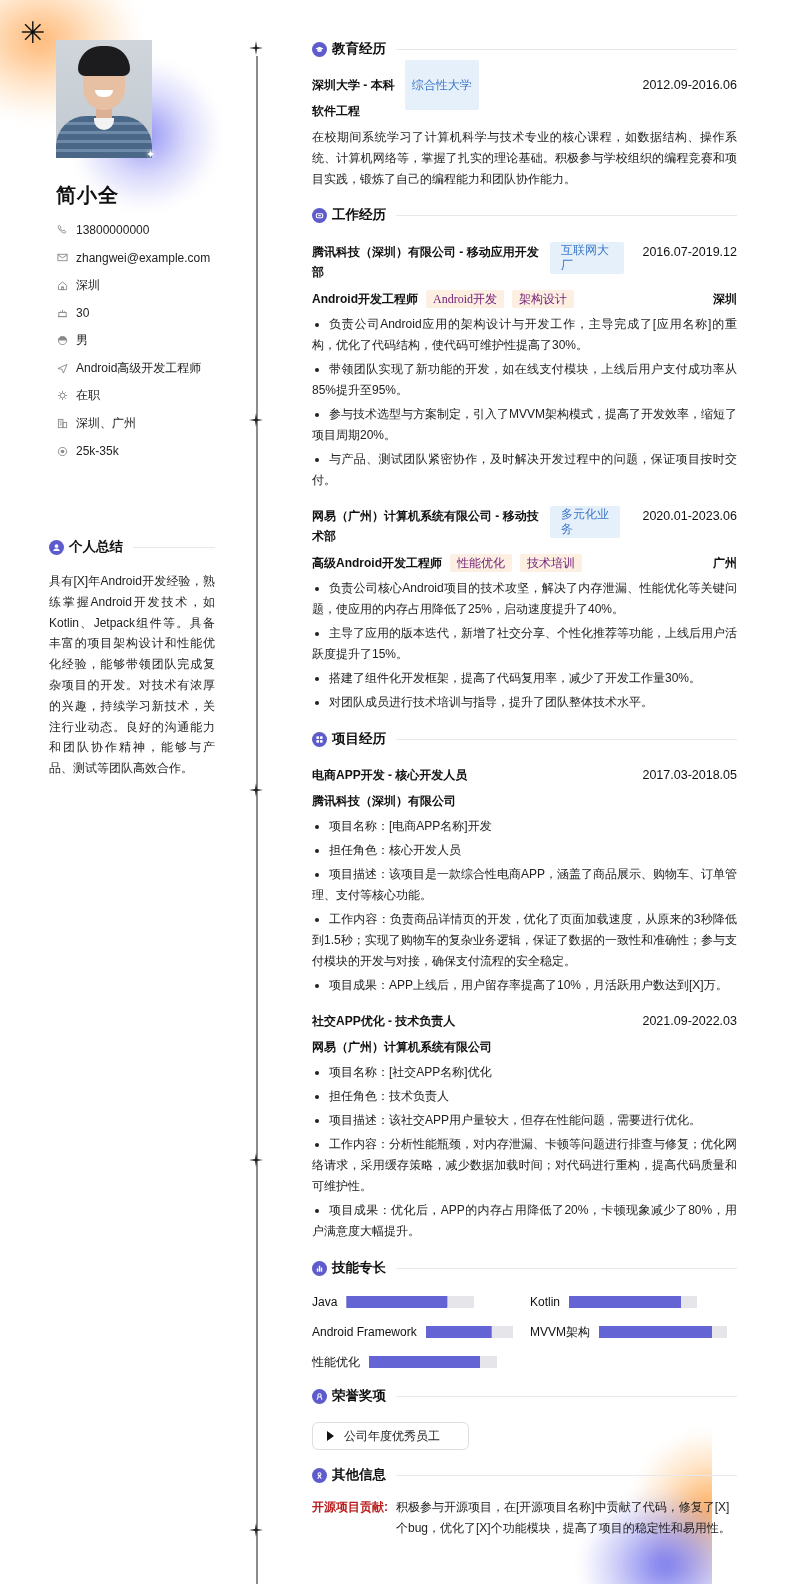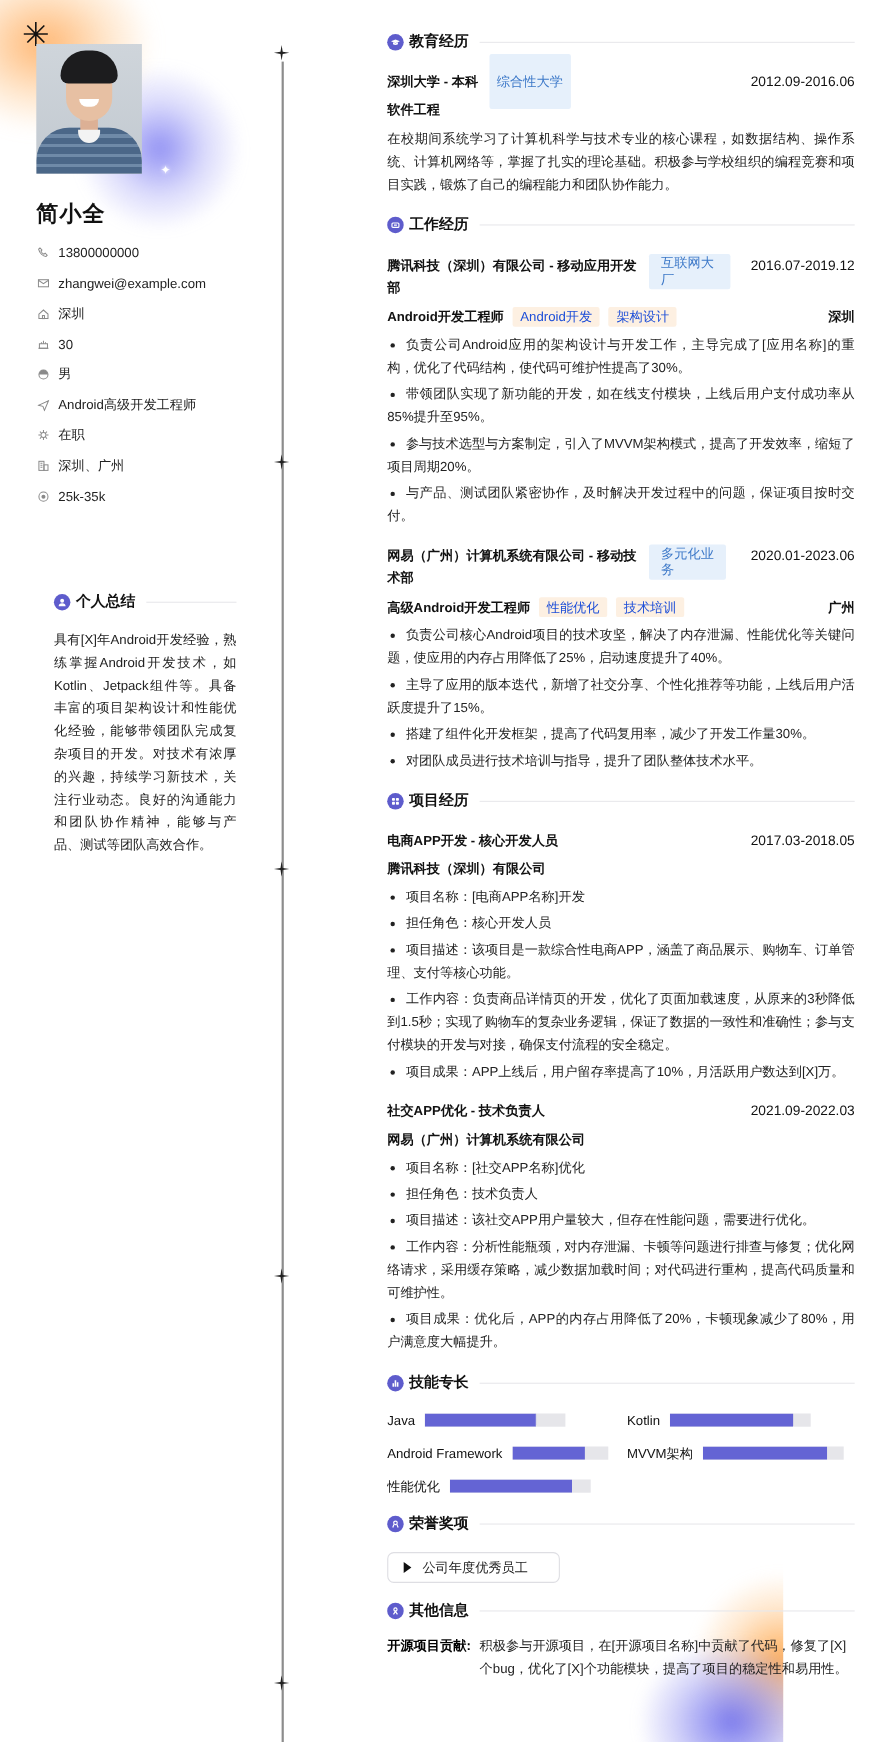--- a/index.html
+++ b/index.html
@@ -13,21 +13,21 @@
     background: radial-gradient(closest-side, rgba(110,110,240,0.75), rgba(150,150,245,0.35) 55%, rgba(255,255,255,0) 100%); filter: blur(6px); }
   .glow-br-clip { position: absolute; left: 560px; top: 1420px; width: 152px; height: 164px; overflow: hidden; }
   .glow-br-orange { position: absolute; left: 70px; top: 10px; width: 160px; height: 160px; border-radius: 50%;
     background: radial-gradient(closest-side, rgba(255,165,70,0.9), rgba(255,195,130,0.4) 60%, rgba(255,255,255,0) 100%); filter: blur(6px); }
   .glow-br-purple { position: absolute; left: 20px; top: 70px; width: 170px; height: 150px; border-radius: 50%;
     background: radial-gradient(closest-side, rgba(100,100,235,0.85), rgba(140,140,240,0.4) 60%, rgba(255,255,255,0) 100%); filter: blur(6px); }
 
   .asterisk { position: absolute; left: 20px; top: 18px; font-size: 30px; line-height: 30px; font-weight: bold; color: #111; font-family: "DejaVu Sans", sans-serif; }
 
   
-  .left { position: absolute; left: 33px; top: 40px; width: 166px; }
+  .left { position: absolute; left: 56px; top: 40px; width: 166px; }
   .photo { width: 96px; height: 118px; position: relative; overflow: hidden; background: linear-gradient(180deg, #cfd5db 0%, #c2c9d0 100%); }
   .photo .hair { position: absolute; left: 22px; top: 6px; width: 52px; height: 30px; background: #1c1c1e; border-radius: 26px 26px 8px 8px; }
   .photo .face { position: absolute; left: 27px; top: 18px; width: 42px; height: 52px; background: #e7c0a3; border-radius: 20px 20px 22px 22px; }
   .photo .smile { position: absolute; left: 39px; top: 50px; width: 18px; height: 7px; background: #fff; border-radius: 0 0 9px 9px; }
   .photo .neck { position: absolute; left: 40px; top: 66px; width: 16px; height: 14px; background: #dcb095; }
   .photo .shirt { position: absolute; left: 0; top: 76px; width: 96px; height: 42px; background: repeating-linear-gradient(180deg, #4b6788 0 6px, #6f8aa8 6px 9px); border-radius: 30px 30px 0 0; }
   .photo .collar { position: absolute; left: 38px; top: 78px; width: 20px; height: 12px; background: #f3f3f3; border-radius: 0 0 10px 10px; }
   .sparkle { position: absolute; left: 146px; top: 148px; font-size: 11px; color: #fff; text-shadow: 0 0 4px #fff; }
 
   .name { margin-top: 22px; font-size: 20px; font-weight: bold; color: #111; letter-spacing: 1px; height: 30px; line-height: 30px; }
@@ -43,45 +43,45 @@
   .sec-title { font-size: 13.5px; font-weight: bold; color: #111; white-space: nowrap; }
   .sec-line { flex: 1; height: 1px; background: #e8e8ec; margin-left: 10px; }
   .summary-text { margin-top: 14px; font-size: 12px; line-height: 20.8px; color: #222; text-align: justify; }
 
   
   .timeline { position: absolute; left: 256px; top: 56px; width: 2px; height: 1528px; background: #8c8c8c; }
   .star { position: absolute; left: 249px; width: 14px; height: 14px; }
   .star svg { width: 14px; height: 14px; }
 
   
-  .right { position: absolute; left: 312px; top: 28px; width: 425px; margin-left: 40px; }
+  .right { position: absolute; left: 312px; top: 39px; width: 425px; }
   .section { margin-bottom: 0; }
   .row { display: flex; align-items: flex-start; justify-content: space-between; }
   .bold { font-weight: bold; color: #111; }
   .fs12 { font-size: 12px; }
   .date { font-size: 12.5px; font-weight: normal; color: #111; white-space: nowrap; }
   .tag-blue { display: inline-block; background: #e6f0fb; color: #3c78c8; font-size: 12px; padding: 17px 7px; line-height: 16px; border-radius: 2px; }
-  .tag-orange { display: inline-block; background: #fdf0e2; color: #1d4ed8; font-size: 12px; padding: 1px 7px; line-height: 16px; border-radius: 2px; margin-left: 8px; }
+  .tag-orange { display: inline-block; background: #fdf0e2; color: #701a75; font-size: 12px; padding: 1px 7px; line-height: 16px; border-radius: 2px; margin-left: 8px; font-family: Liberation Serif, serif; }
   .para { font-size: 12px; line-height: 21px; color: #222; text-align: justify; }
   .bullets { list-style: none; }
   .bullets li { font-size: 12px; line-height: 21px; color: #222; position: relative; margin-bottom: 3px; text-indent: 17px; text-align: justify; }
   .bullets li::before { content: ""; position: absolute; left: 3px; top: 9px; width: 4px; height: 4px; background: #222; border-radius: 50%; text-indent: 0; }
 
   .skills-grid { display: grid; grid-template-columns: 218px 207px; row-gap: 14px; margin-top: 16px; }
   .skill { display: flex; align-items: center; height: 16px; }
   .skill-name { font-size: 12px; color: #111; margin-right: 9px; white-space: nowrap; }
   .bar { position: relative; height: 12px; background: #e6e6ea; }
   .bar .fill { position: absolute; left: 0; top: 0; height: 12px; background: #6464d4; clip-path: polygon(0 0, 100% 0, calc(100% - 0px) 0, 100% 0, calc(100% + 0px) 100%, 0 100%); }
   .bar .fill::after { content: ""; position: absolute; right: -5px; top: 0; width: 5px; height: 12px; background: linear-gradient(to bottom right, #6464d4 50%, transparent 50%); }
 
   .award-btn { display: inline-flex; align-items: center; height: 28px; padding: 0 28px 0 14px; border: 1px solid #dedee3; border-radius: 6px; background: #fff; font-size: 12px; color: #222; }
   .award-btn .tri { width: 0; height: 0; border-left: 7px solid #111; border-top: 5px solid transparent; border-bottom: 5px solid transparent; margin-right: 10px; }
 
   .other-row { display: flex; font-size: 12px; line-height: 21px; margin-top: 12px; }
-  .other-label { font-weight: bold; color: #000000; white-space: nowrap; margin-right: 8px; }
+  .other-label { font-weight: bold; color: #b91c1c; white-space: nowrap; margin-right: 8px; }
   .other-val { color: #222; flex: 1; }
 </style>
 </head>
 <body>
 
 <div class="glow-orange-tl"></div>
 <div class="glow-purple-tl"></div>
 <div class="glow-br-clip">
   <div class="glow-br-orange"></div>
   <div class="glow-br-purple"></div>

